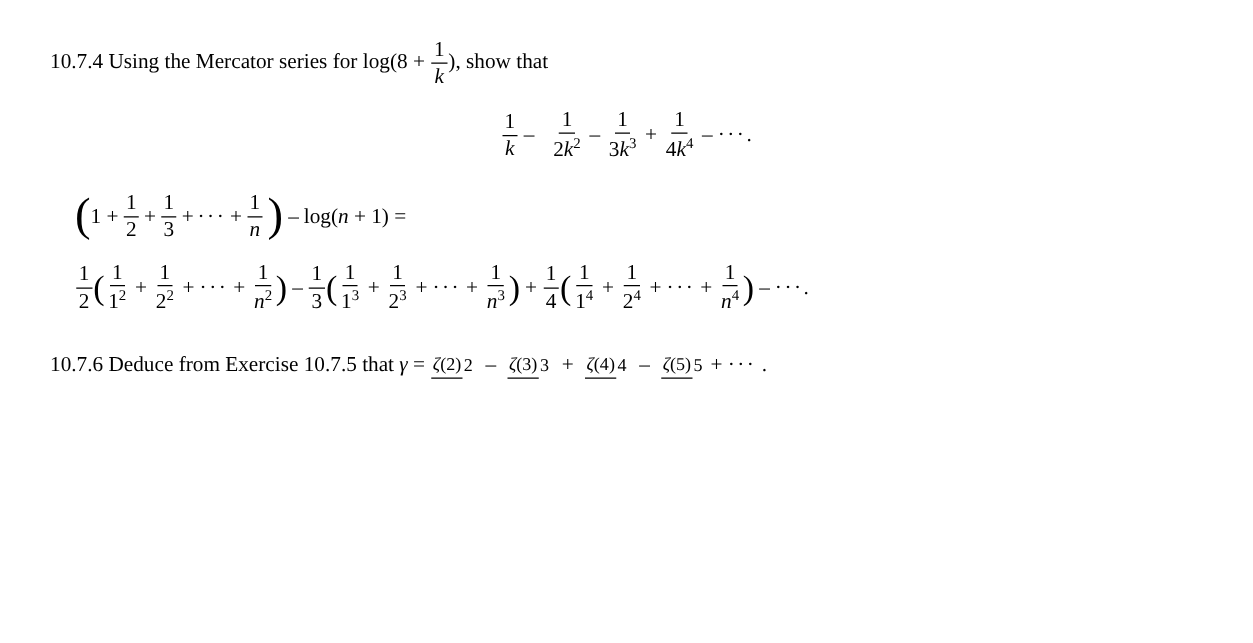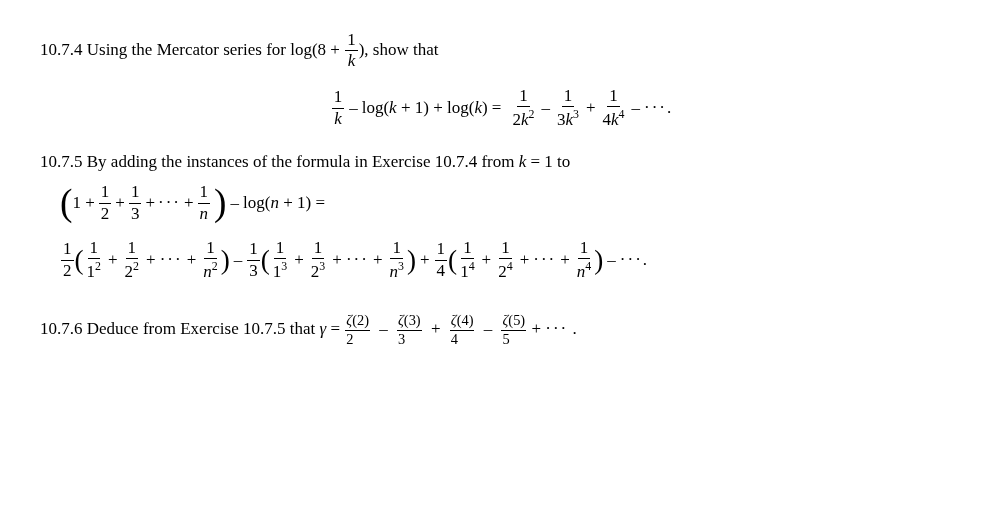--- a/index.html
+++ b/index.html
@@ -88,22 +88,22 @@
       font-size: 0.7em;
       vertical-align: super;
     }
 
     .dots {
       letter-spacing: 2px;
     }
 
     .zeta-frac {
       display: inline-flex;
-      flex-direction: column;
-      align-items: flex-start;
+      flex-direction: row;
+      align-items: flex-end;
       vertical-align: middle;
       margin: 0 1px;
     }
 
     .zeta-num {
       border-bottom: 1.5px solid #000;
       padding: 0 1px;
       text-align: center;
       font-size: 0.85em;
       line-height: 1.2;
@@ -129,21 +129,20 @@
       </span><span>), show that</span>
   </p>
 
   <div class="math-block">
     <span class="math-inline">
       <span class="frac">
           <span class="frac-num">1</span>
           <span class="frac-den"><i>k</i></span>
         </span>
       <span class="op">–</span>
-      <span>log(<i>k</i> + 1) + log(<i>k</i>) =</span>
       <span class="op"></span>
       <span class="frac">
           <span class="frac-num">1</span>
           <span class="frac-den">2<i>k</i><sup>2</sup></span>
         </span>
       <span class="op">–</span>
       <span class="frac">
           <span class="frac-num">1</span>
           <span class="frac-den">3<i>k</i><sup>3</sup></span>
         </span>
@@ -153,23 +152,20 @@
           <span class="frac-den">4<i>k</i><sup>4</sup></span>
         </span>
       <span class="op">–</span>
       <span class="dots">···</span>
       <span> .</span>
     </span>
   </div>
 </div>
 
 <div class="section section-10-7-5">
-  <p>
-    <span class="section-label">10.7.5</span><span> By adding the instances of the formula in Exercise 10.7.4 from <i>k</i> = 1 to</span>
-  </p>
 
   <div class="math-block" style="justify-content:flex-start; margin-left:20px; margin-top:10px;">
     <span class="math-inline">
       <span class="paren-big">(</span>
       <span>1 +</span>
       <span class="frac" style="margin:0 4px;">
           <span class="frac-num">1</span>
           <span class="frac-den">2</span>
         </span>
       <span>+</span>

